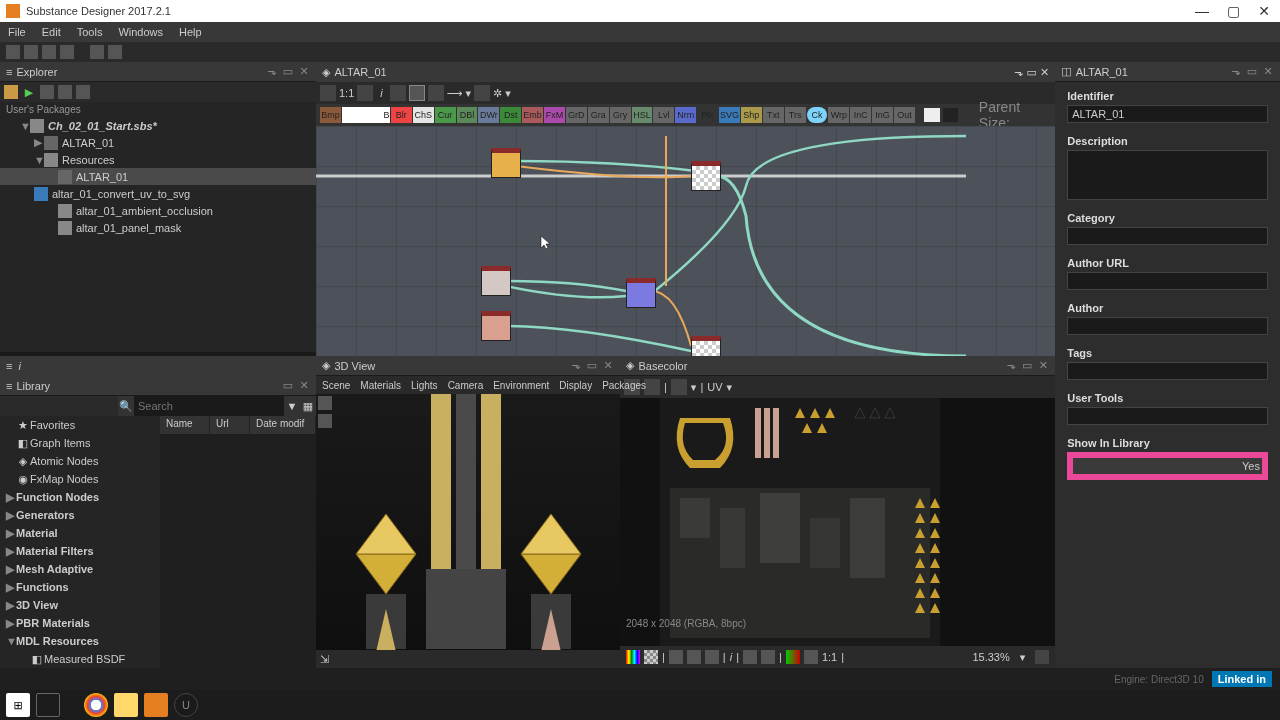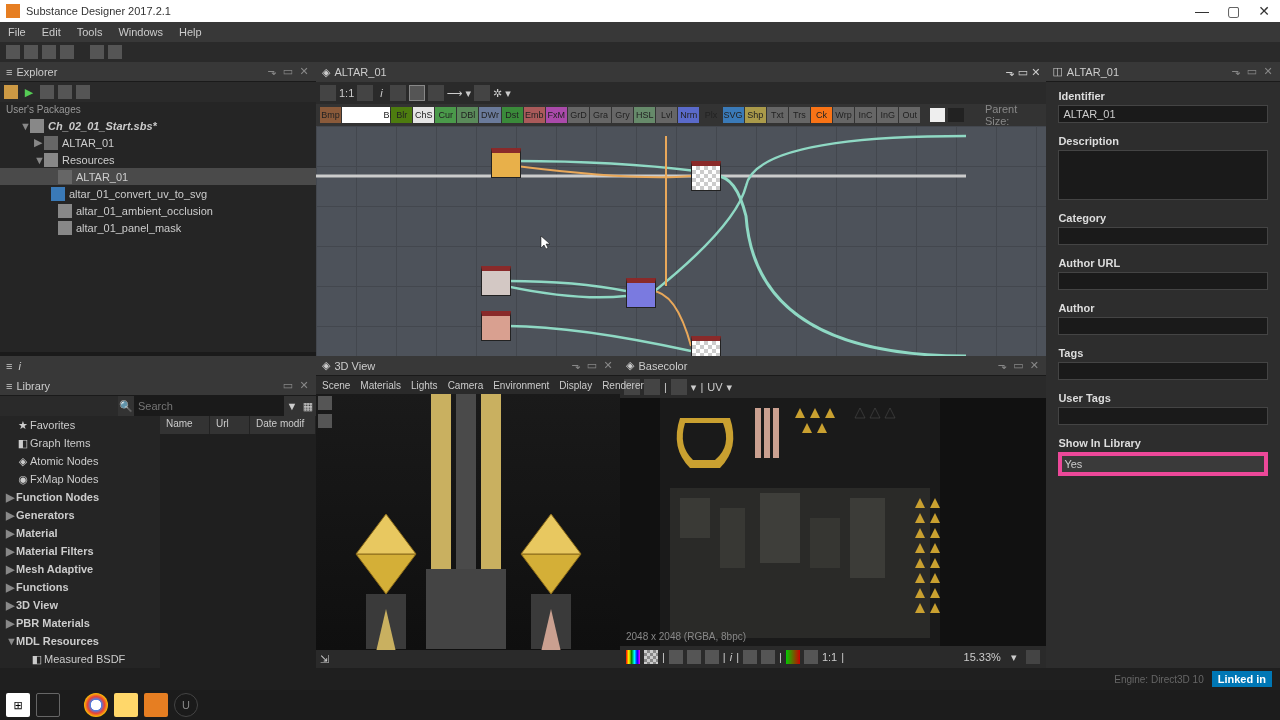--- a/index.html
+++ b/index.html
@@ -67,21 +67,21 @@
 .view2d { flex: 1; background: #1a1a1a; display: flex; flex-direction: column; }
 .view2d-tools { height: 22px; background: #2a2a2a; display: flex; align-items: center; gap: 4px; padding: 0 4px; }
 .view2d-canvas { flex: 1; background: #111; position: relative; overflow: hidden; }
 .view2d-footer { height: 22px; background: #2a2a2a; display: flex; align-items: center; gap: 4px; padding: 0 6px; }
 .right { width: 300px; background: #2d2d2d; display: flex; flex-direction: column; }
 .prop-body { flex: 1; padding: 8px 12px; overflow: hidden; }
 .prop-group { margin-bottom: 12px; }
 .prop-label { font-weight: bold; color: #ddd; margin-bottom: 3px; font-size: 11px; }
 .prop-input { width: 100%; background: #1a1a1a; border: 1px solid #444; padding: 2px 4px; color: #ccc; height: 18px; }
 .prop-textarea { width: 100%; height: 50px; background: #1a1a1a; border: 1px solid #444; }
-.prop-button { width: 100%; background: #3a3a3a; border: 4px solid #ec4899; padding: 2px; text-align: left; color: #ccc; cursor: pointer; }
+.prop-button { width: 100%; background: #3a3a3a; border: 6px solid #ec4899; padding: 2px; text-align: right; color: #ccc; cursor: pointer; }
 .statusbar { height: 22px; background: #1f1f1f; display: flex; align-items: center; justify-content: flex-end; padding: 0 8px; }
 .statusbar .lk { background: #0077b5; color: #fff; padding: 2px 6px; font-weight: bold; margin-left: 8px; }
 .taskbar { height: 30px; background: #1c1c1c; display: flex; align-items: center; padding: 0 6px; gap: 6px; }
 .taskbar .tbicon { width: 24px; height: 24px; border-radius: 2px; }
 svg { overflow: visible; }
 .watermark { position: absolute; color: rgba(180,180,180,0.15); font-size: 22px; pointer-events: none; }
 .gtool { width: 16px; height: 16px; background: #444; }
 .cursor { position: absolute; width: 10px; height: 14px; }
 </style>
 </head>
@@ -151,21 +151,21 @@
           <div class="tree-item" style="padding-left: 34px;">
             <span class="arrow">▼</span>
             <span class="ticon ti-folder"></span>
             <span>Resources</span>
           </div>
           <div class="tree-item sel" style="padding-left: 48px;">
             <span class="arrow"></span>
             <span class="ticon ti-sbs"></span>
             <span>ALTAR_01</span>
           </div>
-          <div class="tree-item" style="padding-left: 41px;">
+          <div class="tree-item" style="padding-left: 24px;">
             <span class="arrow"></span>
             <span class="ticon ti-svg"></span>
             <span>altar_01_convert_uv_to_svg</span>
           </div>
           <div class="tree-item" style="padding-left: 48px;">
             <span class="arrow"></span>
             <span class="ticon ti-map"></span>
             <span>altar_01_ambient_occlusion</span>
           </div>
           <div class="tree-item" style="padding-left: 48px;">
@@ -296,49 +296,49 @@
         <div class="gtool"></div>
         <span>⟶</span>
         <span>▾</span>
         <div class="gtool"></div>
         <span>✲</span>
         <span>▾</span>
       </div>
       <div class="graph-filters" id="graph-filters">
           <div class="gf" style="background: rgb(138, 90, 58);">Bmp</div>
           <div class="gf" style="background: #ffffff; padding-left: 48px;">Bld</div>
-          <div class="gf" style="background: #4d7c0f;">Blr</div>
+          <div class="gf" style="background: #ef4444;">Blr</div>
           <div class="gf" style="background: #e5e5e5;">ChS</div>
           <div class="gf" style="background: rgb(74, 154, 74);">Cur</div>
           <div class="gf" style="background: rgb(90, 138, 90);">DBl</div>
           <div class="gf" style="background: rgb(106, 122, 154);">DWr</div>
           <div class="gf" style="background: rgb(58, 138, 58);">Dst</div>
           <div class="gf" style="background: rgb(170, 90, 90);">Emb</div>
           <div class="gf" style="background: rgb(170, 74, 170);">FxM</div>
           <div class="gf" style="background: rgb(102, 102, 102);">GrD</div>
           <div class="gf" style="background: rgb(102, 102, 102);">Gra</div>
           <div class="gf" style="background: rgb(102, 102, 102);">Gry</div>
           <div class="gf" style="background: rgb(102, 138, 106);">HSL</div>
           <div class="gf" style="background: rgb(102, 102, 102);">Lvl</div>
           <div class="gf" style="background: rgb(90, 106, 202);">Nrm</div>
           <div class="gf" style="background: rgb(51, 51, 51);">Plx</div>
           <div class="gf" style="background: rgb(58, 122, 184);">SVG</div>
           <div class="gf" style="background: rgb(170, 154, 74);">Shp</div>
           <div class="gf" style="background: rgb(102, 102, 102);">Txt</div>
           <div class="gf" style="background: rgb(102, 102, 102);">Trs</div>
-          <div class="gf" style="background: #f97316;">Ck</div>
+          <div class="gf" style="background: #7dd3fc; border-radius: 8px;">Ck</div>
           <div class="gf" style="background: rgb(102, 102, 102);">Wrp</div>
           <div class="gf" style="background: rgb(102, 102, 102);">InC</div>
           <div class="gf" style="background: rgb(102, 102, 102);">InG</div>
           <div class="gf" style="background: rgb(102, 102, 102);">Out</div>
           <div style="width:8px"></div>
           <div style="width:16px;height:14px;background:#eee"></div>
           <div style="width:16px;height:14px;background:#222;margin-left:2px"></div>
           <div style="width:20px"></div>
-          <span style="color:#888;font-size:11px">Parent Size:</span>
+          <span style="color:#888;font-size:14px">Parent Size:</span>
         </div>
       <div class="graph-canvas">
         <svg class="conn" style="left:0;top:0;width:650px;height:240px">
           <path d="M 0 50 L 650 50" stroke="#ccc" stroke-width="3" fill="none"></path>
           <path d="M 200 35 Q 300 35 380 45" stroke="#8fd9c4" stroke-width="2.5" fill="none"></path>
           <path d="M 200 40 Q 320 55 375 50" stroke="#e9a85a" stroke-width="2" fill="none"></path>
           <path d="M 190 155 Q 260 155 310 165" stroke="#8fd9c4" stroke-width="2.5" fill="none"></path>
           <path d="M 190 160 Q 260 175 310 170" stroke="#8fd9c4" stroke-width="2.5" fill="none"></path>
           <path d="M 190 200 Q 260 200 375 225" stroke="#8fd9c4" stroke-width="2.5" fill="none"></path>
           <path d="M 335 165 Q 360 165 375 220" stroke="#e9a85a" stroke-width="2" fill="none"></path>
@@ -372,21 +372,21 @@
             <span>✕</span>
           </div>
         </div>
         <div class="view3d-menu" id="v3menu">
             <span>Scene</span>
             <span>Materials</span>
             <span>Lights</span>
             <span>Camera</span>
             <span>Environment</span>
             <span>Display</span>
-            <span>Renderer</span>
+            <span>Packages</span>
           </div>
         <div class="view3d-canvas">
           <svg width="304" height="260" style="position:absolute">
             <rect x="115" y="0" width="20" height="180" fill="#c9b060"></rect>
             <rect x="140" y="0" width="20" height="180" fill="#4a4a4a"></rect>
             <rect x="165" y="0" width="20" height="180" fill="#c9b060"></rect>
             <polygon points="70,200 40,160 100,160" fill="#d4af37" stroke="#8a6a1a"></polygon>
             <polygon points="70,120 40,160 100,160" fill="#e8c860" stroke="#8a6a1a"></polygon>
             <polygon points="235,200 205,160 265,160" fill="#d4af37" stroke="#8a6a1a"></polygon>
             <polygon points="235,120 205,160 265,160" fill="#e8c860" stroke="#8a6a1a"></polygon>
@@ -462,21 +462,21 @@
               <polygon points="260,160 255,170 265,170"></polygon>
                 <polygon points="275,160 270,170 280,170"></polygon>
               <polygon points="260,175 255,185 265,185"></polygon>
                 <polygon points="275,175 270,185 280,185"></polygon>
               <polygon points="260,190 255,200 265,200"></polygon>
                 <polygon points="275,190 270,200 280,200"></polygon>
               <polygon points="260,205 255,215 265,215"></polygon>
                 <polygon points="275,205 270,215 280,215"></polygon>
             </g>
           </svg>
-          <div style="position:absolute;left:6px;bottom:4px;font-size:10px;color:#888">2048 x 2048 (RGBA, 8bpc)</div>
+          <div style="position:absolute;left:6px;bottom:17px;font-size:10px;color:#888">2048 x 2048 (RGBA, 8bpc)</div>
         </div>
         <div class="view2d-footer">
           <div style="width:14px;height:14px;background:linear-gradient(90deg,red,yellow,green,cyan,blue,magenta)"></div>
           <div style="width:14px;height:14px;background:repeating-conic-gradient(#888 0 25%,#ccc 0 50%) 0 0/6px 6px"></div>
           <span>|</span>
           <div style="width:14px;height:14px;background:#555"></div>
           <div style="width:14px;height:14px;background:#555"></div>
           <div style="width:14px;height:14px;background:#555"></div>
           <span>|</span>
           <i>i</i>
@@ -526,21 +526,21 @@
       </div>
       <div class="prop-group">
         <div class="prop-label">Author</div>
         <input class="prop-input" style="">
       </div>
       <div class="prop-group">
         <div class="prop-label">Tags</div>
         <input class="prop-input" style="">
       </div>
       <div class="prop-group">
-        <div class="prop-label">User Tags</div>
+        <div class="prop-label">User Tools</div>
         <input class="prop-input" style="">
       </div>
       <div class="prop-group">
         <div class="prop-label">Show In Library</div>
         <div class="prop-button">Yes</div>
       </div>
     </div>
   </div>
 </div>
 

